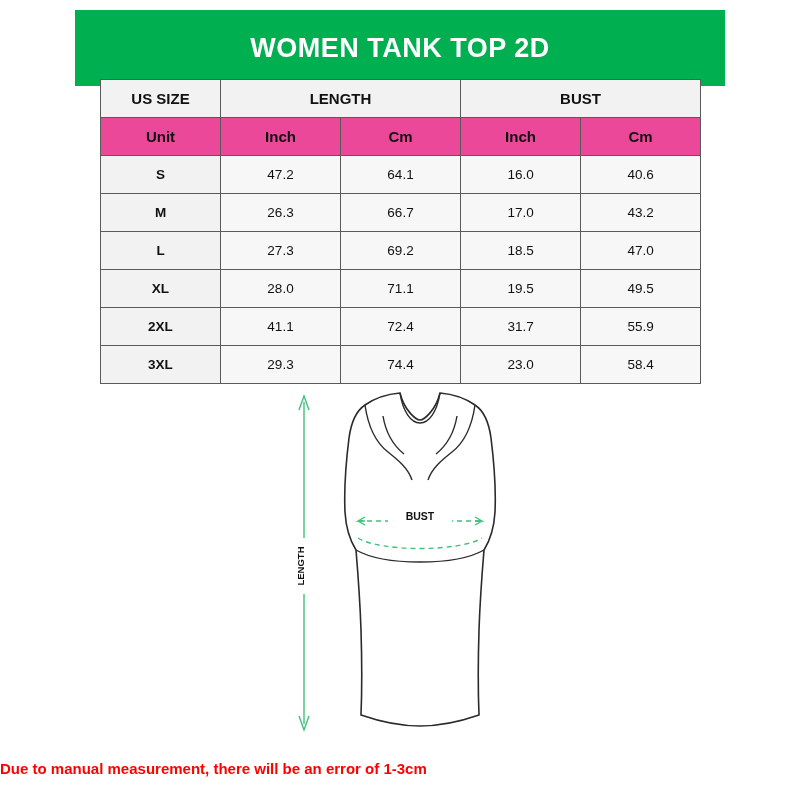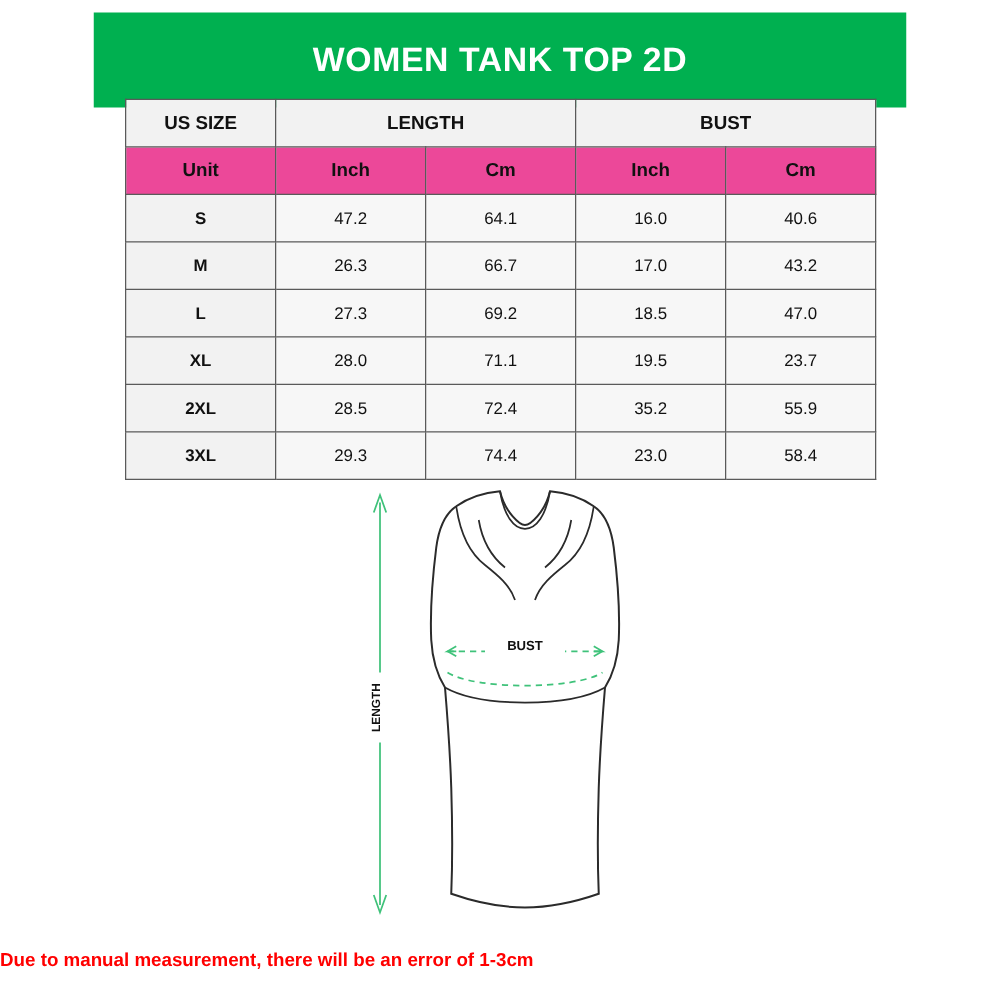--- a/index.html
+++ b/index.html
@@ -150,27 +150,27 @@
           <td>27.3</td>
           <td>69.2</td>
           <td>18.5</td>
           <td>47.0</td>
         </tr>
         <tr>
           <td class="row-head">XL</td>
           <td>28.0</td>
           <td>71.1</td>
           <td>19.5</td>
-          <td>23.7</td>
+          <td>49.5</td>
         </tr>
         <tr>
           <td class="row-head">2XL</td>
-          <td>28.5</td>
+          <td>41.1</td>
           <td>72.4</td>
-          <td>35.2</td>
+          <td>31.7</td>
           <td>55.9</td>
         </tr>
         <tr>
           <td class="row-head">3XL</td>
           <td>29.3</td>
           <td>74.4</td>
           <td>23.0</td>
           <td>58.4</td>
         </tr>
       </tbody>

